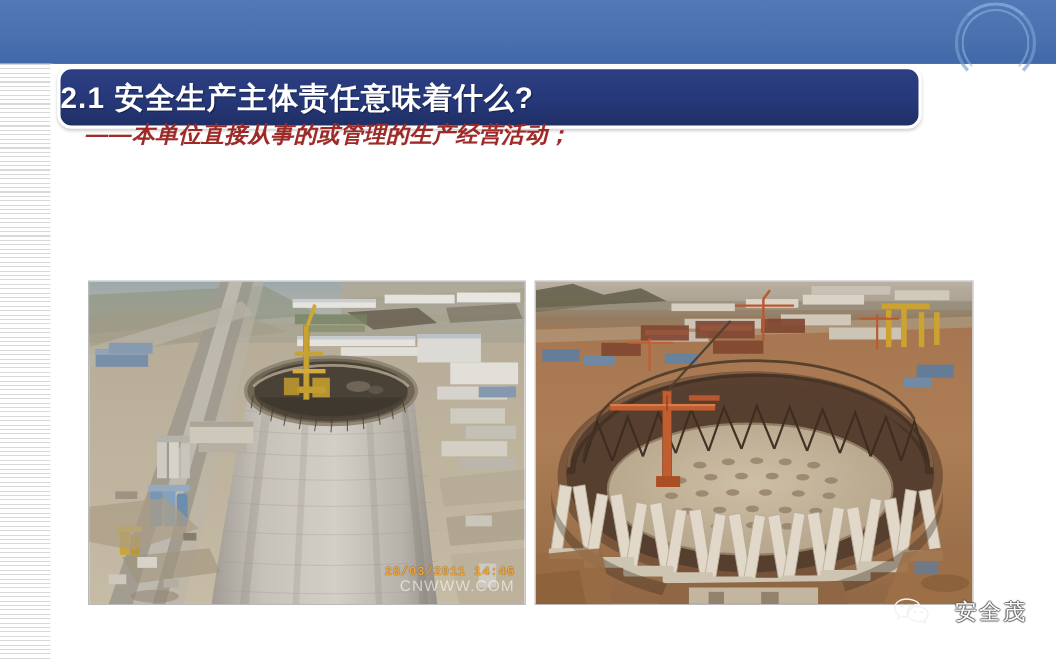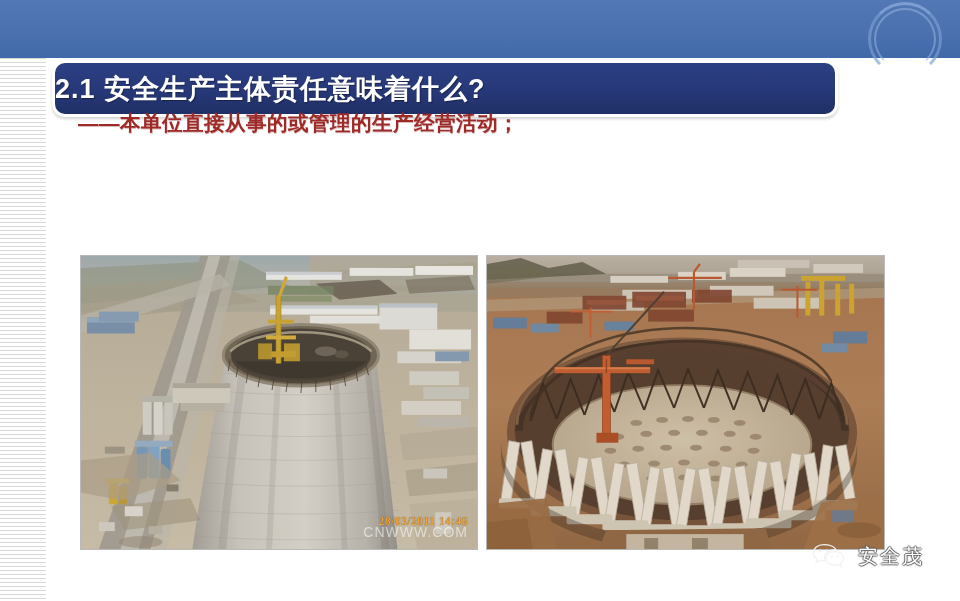--- a/index.html
+++ b/index.html
@@ -129,21 +129,21 @@
   }
   .bullet-line {
     color: #9e2a28;
     font-size: 20.5px;
     font-weight: bold;
     line-height: 33px;
     letter-spacing: 0.5px;
     white-space: nowrap;
     text-shadow: 0.5px 0.5px 0 rgba(130,30,30,0.3);
   }
-  .bullet-line.first { margin-top: 10px; }
+  .bullet-line.first { margin-top: 10px; font-style: italic; }
   .bullet-line.indent { padding-left: 54px; }
 
   
   .photo {
     position: absolute;
     overflow: hidden;
     border: 1px solid #b9b9b9;
     box-sizing: border-box;
   }
   #photo-left {
@@ -160,42 +160,42 @@
   }
   .photo svg { display: block; width: 100%; height: 100%; }
 
   .photo-timestamp {
     position: absolute;
     right: 9px;
     bottom: 22px;
     color: #f0a53c;
     font-size: 11.5px;
     font-weight: bold;
-    font-family: Liberation Serif, serif;
+    font-family: Liberation Mono, monospace;
     letter-spacing: 0.5px;
     text-shadow: 0 0 1px rgba(60,40,0,0.8);
   }
   .photo-watermark {
     position: absolute;
     right: 9px;
     bottom: 9px;
     color: rgba(255,255,255,0.55);
     font-size: 14px;
     letter-spacing: 1px;
     font-family: "Liberation Sans", sans-serif;
   }
 
   
   .logo-block {
     position: absolute;
     left: 812px;
     top: 542px;
     display: flex;
     align-items: center;
-    gap: 12px;
+    gap: 22px;
   }
   .wechat-icon { width: 34px; height: 28px; display: block; }
   .logo-text {
     color: #ffffff;
     font-size: 20px;
     font-weight: normal;
     letter-spacing: 2px;
     white-space: nowrap;
     text-shadow:
       -1px 0 1px rgba(90,90,90,0.9),

